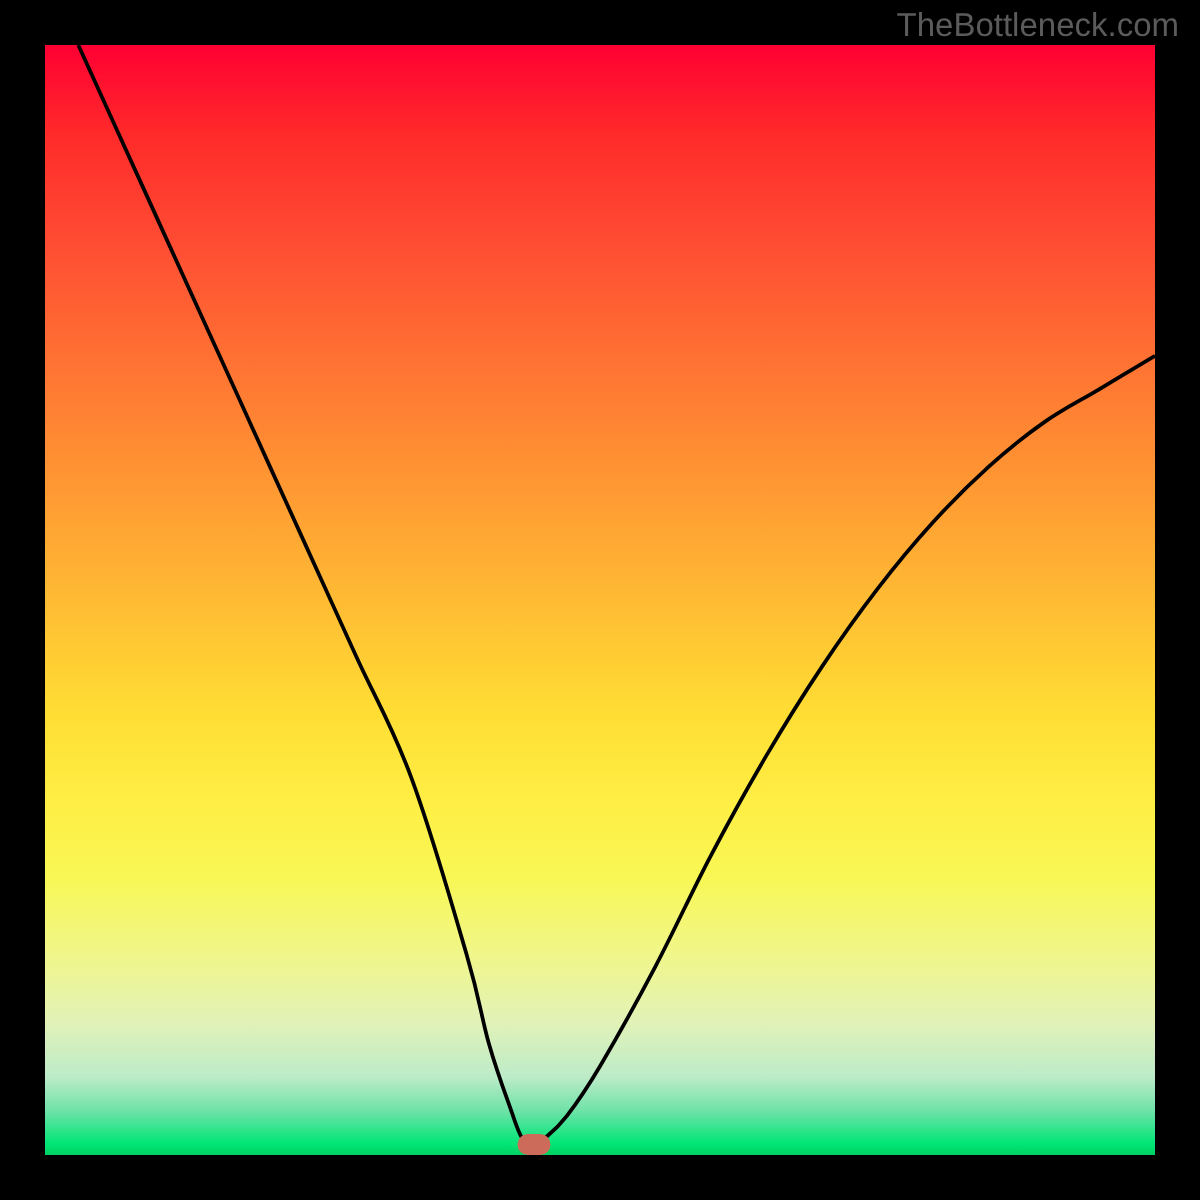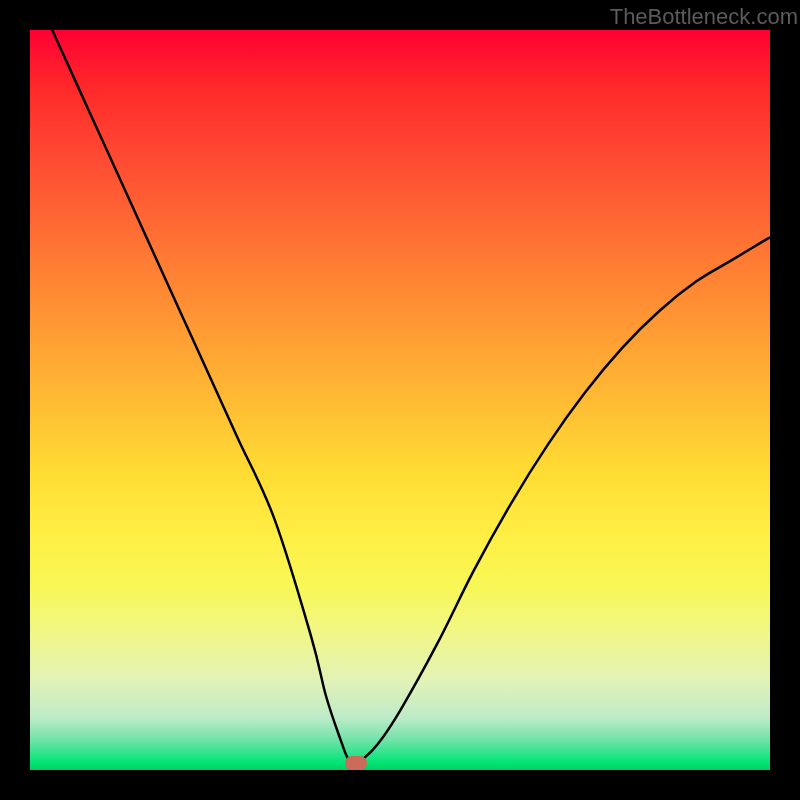--- a/index.html
+++ b/index.html
@@ -6,21 +6,21 @@
   body {
     width: 800px;
     height: 800px;
     background: #000;
     position: relative;
     font-family: Arial, Helvetica, sans-serif;
   }
   .watermark {
     position: absolute;
     top: 4px;
-    right: 2px;
+    right: 14px;
     color: #5b5b5b;
     font-size: 22px;
     font-weight: 500;
     z-index: 10;
   }
   .plot-area {
     position: absolute;
     left: 30px;
     top: 30px;
     width: 740px;

